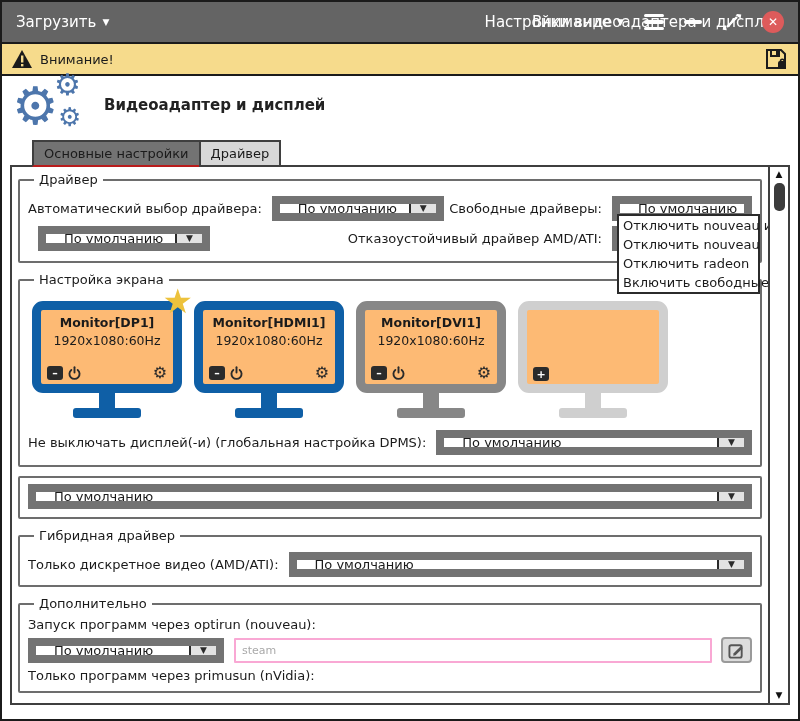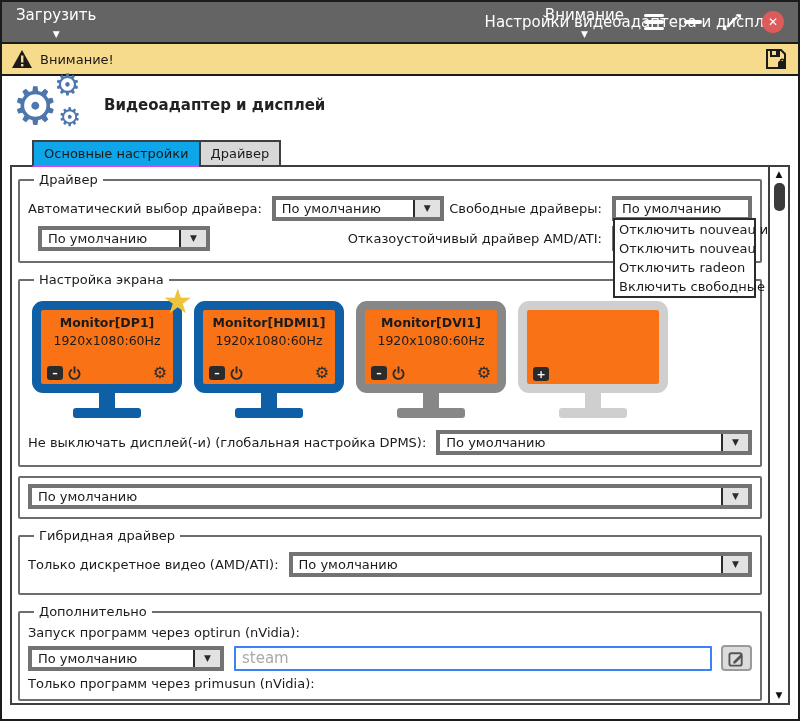--- a/index.html
+++ b/index.html
@@ -19,21 +19,21 @@
     height: 40px; background: #646464; color: #fff;
     display: flex; align-items: center; padding: 0 14px;
     position: relative; font-size: 15px;
   }
   .titlebar-title {
     position: absolute; left: 0; right: 16px; text-align: right;
     font-size: 15px; pointer-events: none;
   }
   .tb-left { display: flex; align-items: center; gap: 6px; z-index: 1; cursor: pointer; }
   .tb-right { margin-left: auto; display: flex; align-items: center; gap: 20px; z-index: 1; }
-  .tb-menu-btn { display: flex; align-items: center; gap: 6px; cursor: pointer; flex-direction: column; }
+  .tb-menu-btn { display: flex; align-items: center; gap: 6px; cursor: pointer; }
   .caret { font-size: 9px; line-height: 1; }
   .icon-btn { display: flex; align-items: center; justify-content: center; cursor: pointer; }
   .hamburger { display: flex; flex-direction: column; gap: 3px; }
   .hamburger span { width: 20px; height: 3.5px; background: #fff; border-radius: 2px; }
   .minimize-bar { width: 18px; height: 4px; background: #fff; border-radius: 2px; }
   .close-circle {
     width: 22px; height: 22px; border-radius: 50%; background: #dd5b5b;
     color: #fff; display: flex; align-items: center; justify-content: center;
     font-size: 12px; font-weight: bold;
   }
@@ -53,21 +53,21 @@
   .gears .g3 { position: absolute; left: 46px; top: 26px; font-size: 26px; line-height: 1; }
   .app-header-text .t1 { font-size: 15px; font-weight: bold; color: #222; margin-bottom: 6px; }
   .app-header-text .t2 { font-size: 13px; color: #222; }
   
   .tabs { display: flex; margin-left: 30px; position: relative; z-index: 3; margin-bottom: -2px; }
   .tab {
     border: 2px solid #3f3f3f; padding: 4px 10px 4px;
     background: #d8d8d8; font-size: 13px; color: #1b1b1b; cursor: pointer;
     margin-right: -2px;
   }
-  .tab.active { background: #0ea5e9; border-bottom: 2px solid #d946ef; }
+  .tab.active { background: #737373; border-bottom: 2px solid #b91c1c; }
   
   .panel {
     margin: 0 8px; height: 540px;
     border: 2px solid #3f3f3f;
     display: flex; position: relative; background: #fff;
   }
   .scroll-content { flex: 1; overflow: hidden; position: relative; padding: 5px 6px 0 6px; }
   .scrollbar {
     width: 20px; border-left: 2px solid #3f3f3f; background: #fff;
     display: flex; flex-direction: column; align-items: center; flex: 0 0 auto;
@@ -79,60 +79,60 @@
   
   fieldset {
     border: 2px solid #6d6d6d; border-radius: 2px;
     padding: 4px 8px 8px; margin: 0 0 9px 0;
   }
   legend { font-size: 13px; color: #1b1b1b; padding: 0 5px; margin-left: 6px; }
   .frow { display: flex; align-items: center; margin: 5px 0; }
   .flabel { font-size: 13px; color: #1b1b1b; white-space: nowrap; }
   
   .select {
-    height: 25px; border: 4px solid #737373; background: #fff;
-    display: flex; align-items: stretch; cursor: pointer; position: relative;
+    height: 25px; border: 8px solid #737373; background: #fff;
+    display: flex; align-items: stretch; cursor: pointer; position: relative; padding-left: 12px;
   }
   .select-text { flex: 1; font-size: 13px; color: #1b1b1b; display: flex; align-items: center; padding-left: 6px; overflow: hidden; white-space: nowrap; }
   .select-btn {
     width: 27px; background: #e2e2e2; border-left: 2px solid #2b2b2b;
     display: flex; align-items: center; justify-content: center; color: #2b2b2b;
   }
   .select-btn .caret { font-size: 9px; }
   .popup {
     position: absolute; left: -3px; top: calc(100% + 1px); width: 143px;
     background: #fff; border: 2px solid #2b2b2b; z-index: 20;
   }
   .popup-item { font-size: 13px; color: #1b1b1b; padding: 2px 4px; white-space: nowrap; cursor: pointer; }
   
   .monitors { display: flex; gap: 12px; padding: 10px 4px 0 4px; }
   .monitor { width: 150px; position: relative; }
   .mon-screen {
-    height: 92px; border: 9px solid; border-radius: 11px; background: #f97316;
+    height: 92px; border: 9px solid; border-radius: 11px; background: #fdba74;
     padding: 5px 6px 3px; display: flex; flex-direction: column; position: relative;
   }
   .mon-name { font-size: 12.5px; font-weight: bold; text-align: center; color: #1b1b1b; }
   .mon-mode { font-size: 12.5px; text-align: center; color: #1b1b1b; margin-top: 3px; }
   .mon-icons { margin-top: auto; display: flex; align-items: center; gap: 4px; }
   .sq-btn {
     width: 16px; height: 14px; background: #2b2b2b; color: #fff; border-radius: 3px;
     display: flex; align-items: center; justify-content: center;
     font-size: 11px; font-weight: bold; line-height: 1; cursor: pointer;
   }
   .mon-gear { margin-left: auto; font-size: 16px; color: #2b2b2b; line-height: 1; cursor: pointer; }
   .mon-neck { width: 16px; height: 15px; margin: 0 auto; }
   .mon-base { width: 68px; height: 10px; border-radius: 3px; margin: 0 auto; }
   .mon-star {
     position: absolute; top: -17px; right: -11px; font-size: 34px;
     color: #edc23c; line-height: 1; z-index: 2;
   }
   
   .text-input {
-    flex: 1; height: 25px; border: 2px solid #3b82f6; border-radius: 1px;
-    font-size: 15px; padding: 0 6px; color: #737373; font-family: inherit;
+    flex: 1; height: 25px; border: 2px solid #f9a8d4; border-radius: 1px;
+    font-size: 11px; padding: 0 6px; color: #737373; font-family: inherit;
   }
   .text-input::placeholder { color: #a9a9a9; }
   .edit-btn {
     width: 31px; height: 26px; margin-left: 9px; background: #dcdcdc;
     border: 2px solid #9a9a9a; border-radius: 4px;
     display: flex; align-items: center; justify-content: center; cursor: pointer; flex: 0 0 auto;
   }
   .w100 { width: 100%; }
   .mt2 { margin-top: 2px; }
   .gap10 { margin-left: 10px; }
@@ -335,35 +335,35 @@
         <div class="select w100 mt2">
           <span class="select-text">По умолчанию</span>
           <span class="select-btn">
               <span class="caret">▼</span>
             </span>
         </div>
       </fieldset>
 
       <fieldset>
         <legend>Гибридная драйвер</legend>
-        <div class="frow" style="margin-bottom:8px">
+        <div class="frow" style="margin-bottom:0">
           <span class="flabel">Только дискретное видео (AMD/ATI):</span>
           <div class="select gap10" style="flex:1">
             <span class="select-text">По умолчанию</span>
             <span class="select-btn">
                 <span class="caret">▼</span>
               </span>
           </div>
         </div>
       </fieldset>
 
       <fieldset>
         <legend>Дополнительно</legend>
 
-        <div class="flabel mt2">Запуск программ через optirun (nVidia):</div>
+        <div class="flabel mt2">Запуск программ через optirun (nouveau):</div>
         <div class="frow">
           <div class="select" style="width:196px">
             <span class="select-text">По умолчанию</span>
             <span class="select-btn">
                 <span class="caret">▼</span>
               </span>
           </div>
           <input class="text-input gap10" type="text" placeholder="steam" style="">
           <div class="edit-btn">
             <svg width="17" height="17" viewBox="0 0 18 18">

